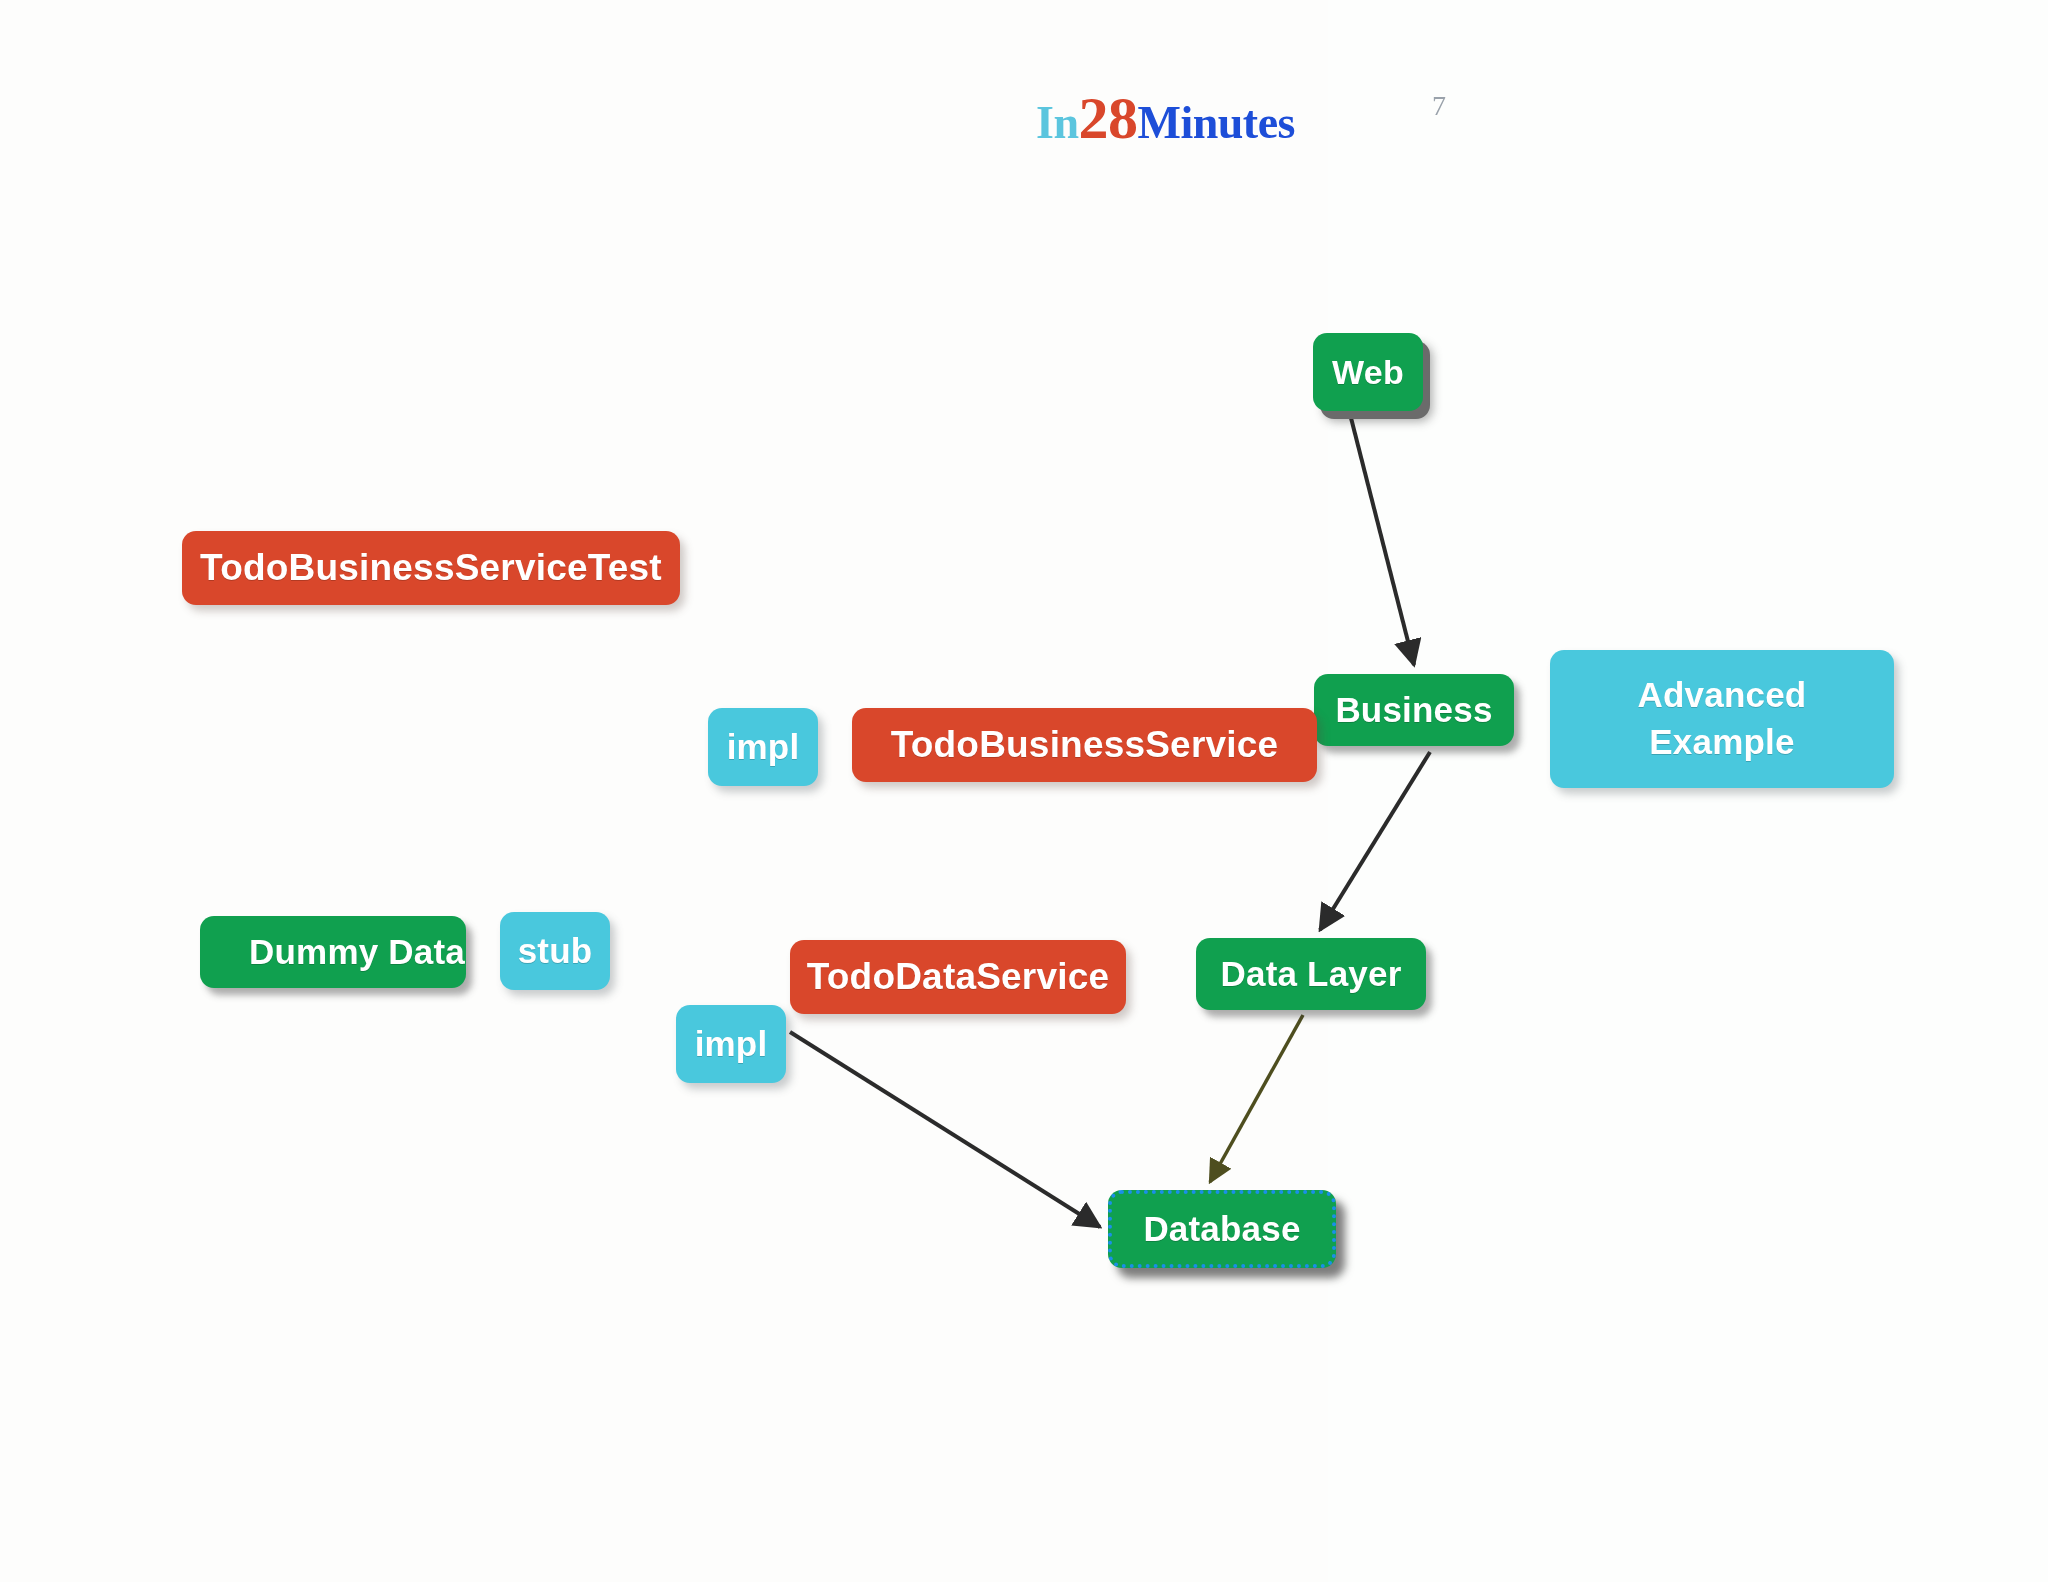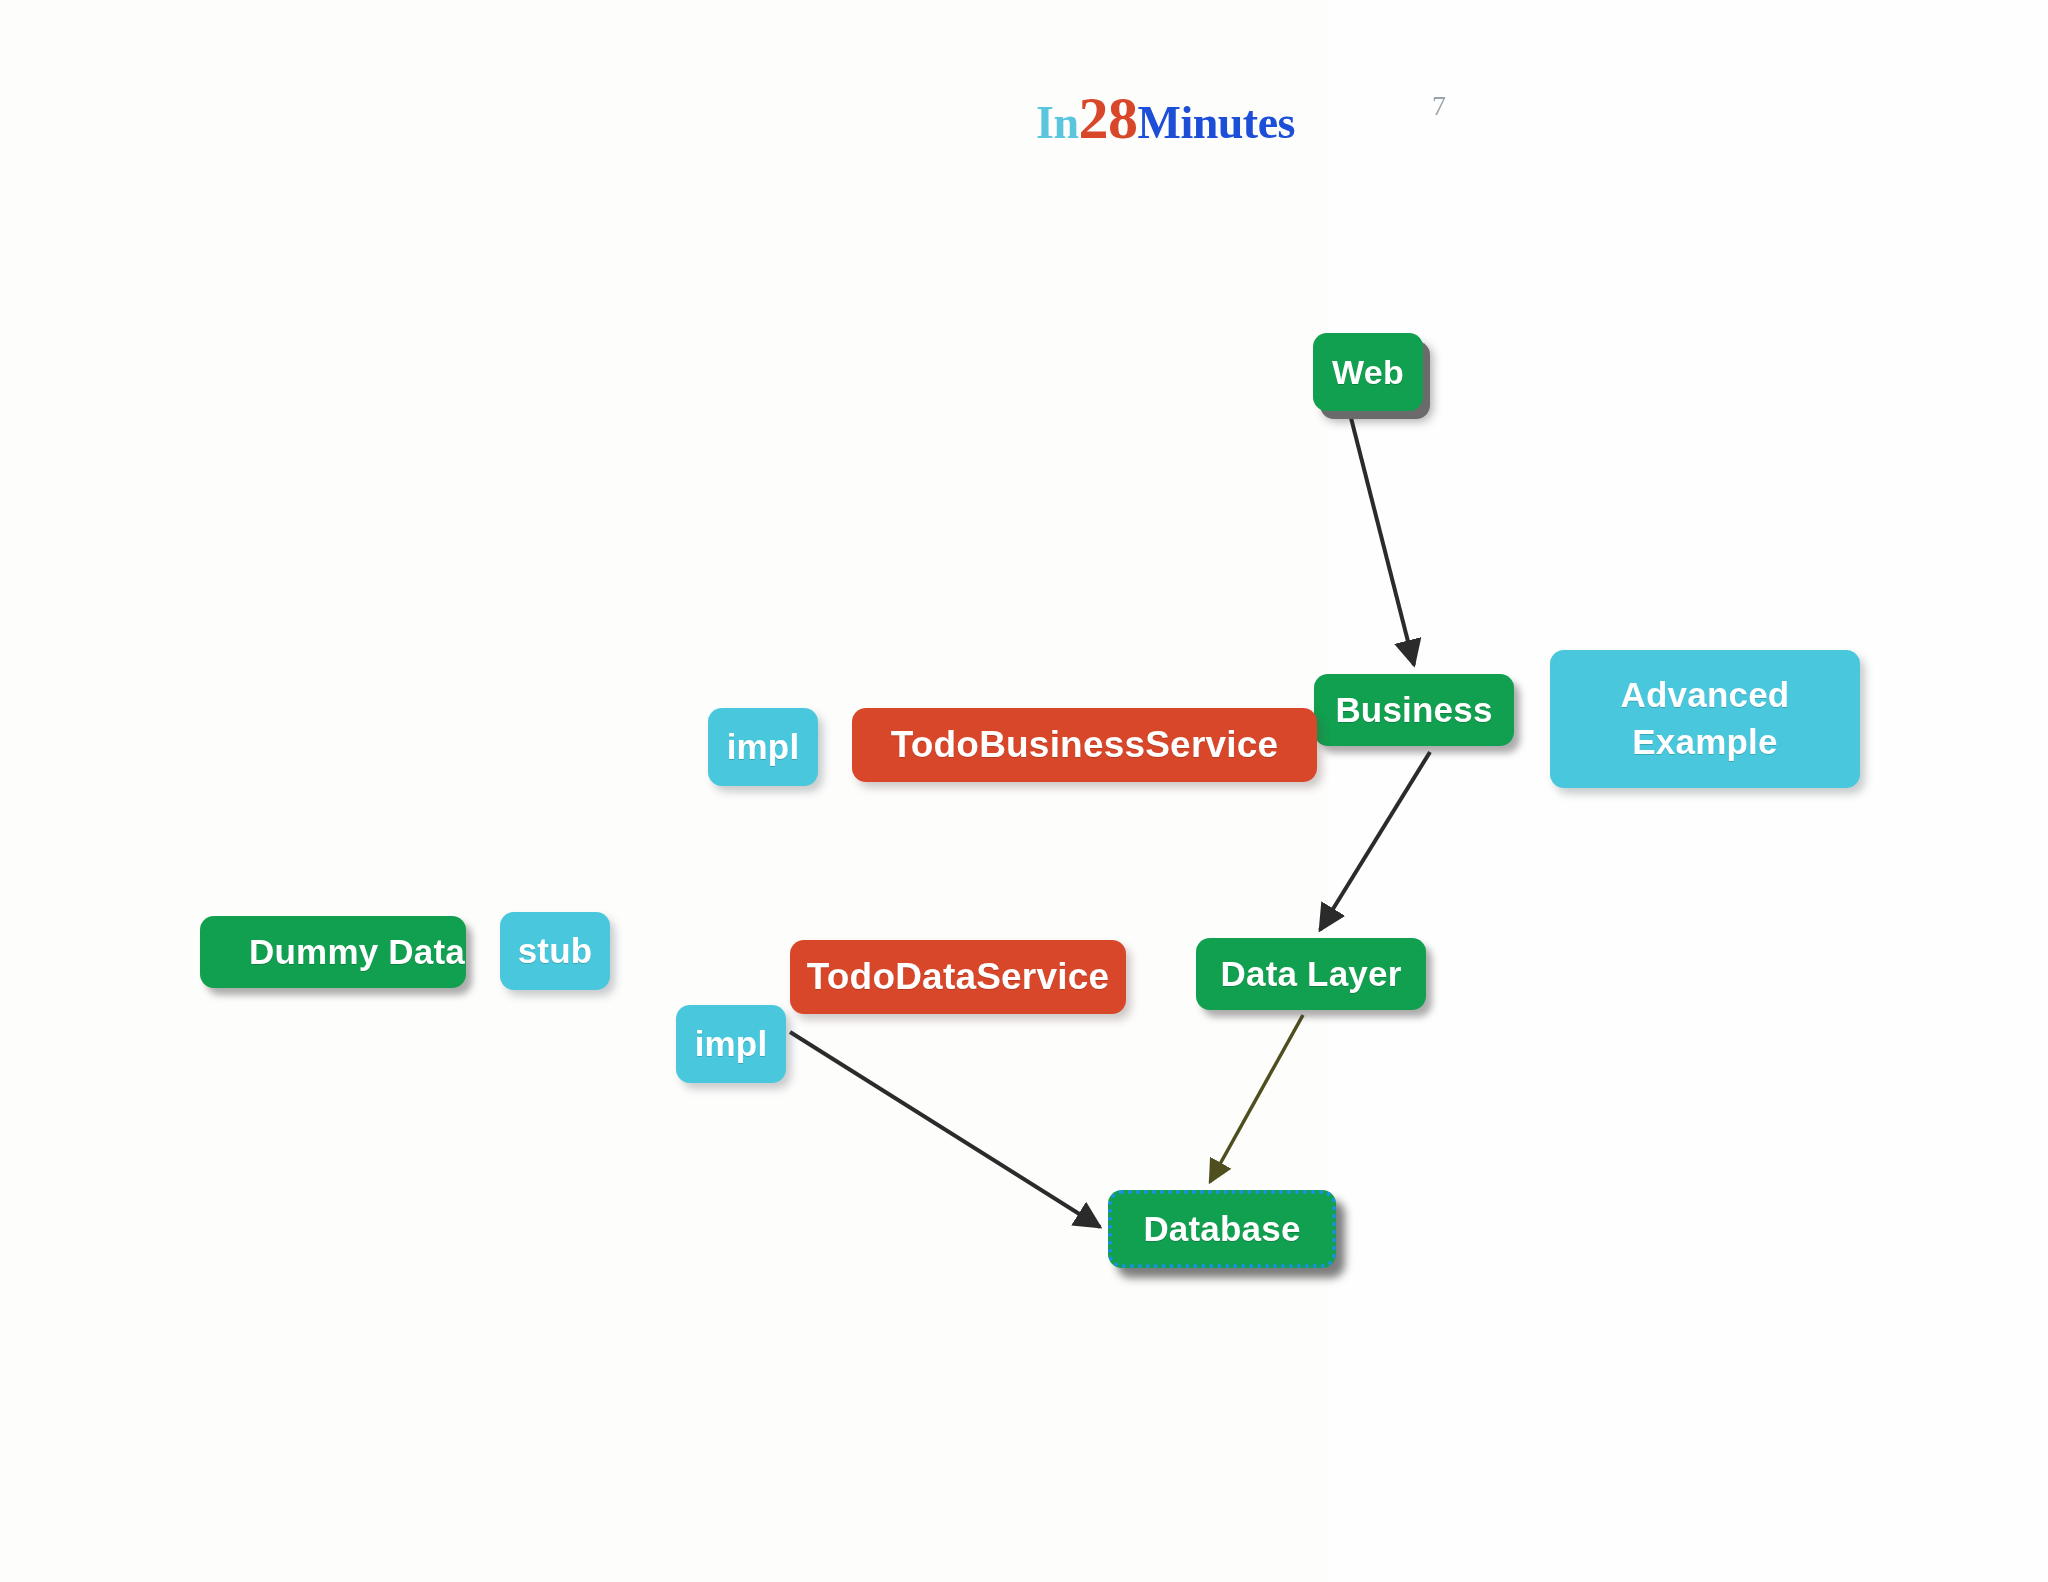--- a/index.html
+++ b/index.html
@@ -142,26 +142,29 @@
 
     <path d="M 1303 1015 L 1210 1182" fill="none" stroke="#4e4e1f" stroke-width="3.5" marker-end="url(#arrow-olive)"></path>
 
     <path d="M 790 1032 L 1100 1227" fill="none" stroke="#2b2b2b" stroke-width="4" marker-end="url(#arrow-black)"></path>
   </svg>
 
   <div class="node green web-style" style="left:1313px; top:333px; width:110px; height:78px; font-size:34px;">
     <span>Web</span>
   </div>
 
+  <div class="node red" style="left:182px; top:531px; width:498px; height:74px; font-size:37px;">
+    <span>TodoBusinessServiceTest</span>
+  </div>
 
   <div class="node green" style="left:1314px; top:674px; width:200px; height:72px; font-size:35px;">
     <span>Business</span>
   </div>
 
-  <div class="node cyan two-line" style="left:1550px; top:650px; width:310px; height:138px; font-size:35px;">
+  <div class="node cyan two-line" style="left:1550px; top:650px; width:344px; height:138px; font-size:35px;">
     <span>Advanced</span>
     <span>Example</span>
   </div>
 
   <div class="node cyan" style="left:708px; top:708px; width:110px; height:78px; font-size:35px;">
     <span>impl</span>
   </div>
 
   <div class="node red" style="left:852px; top:708px; width:465px; height:74px; font-size:37px;">
     <span>TodoBusinessService</span>

